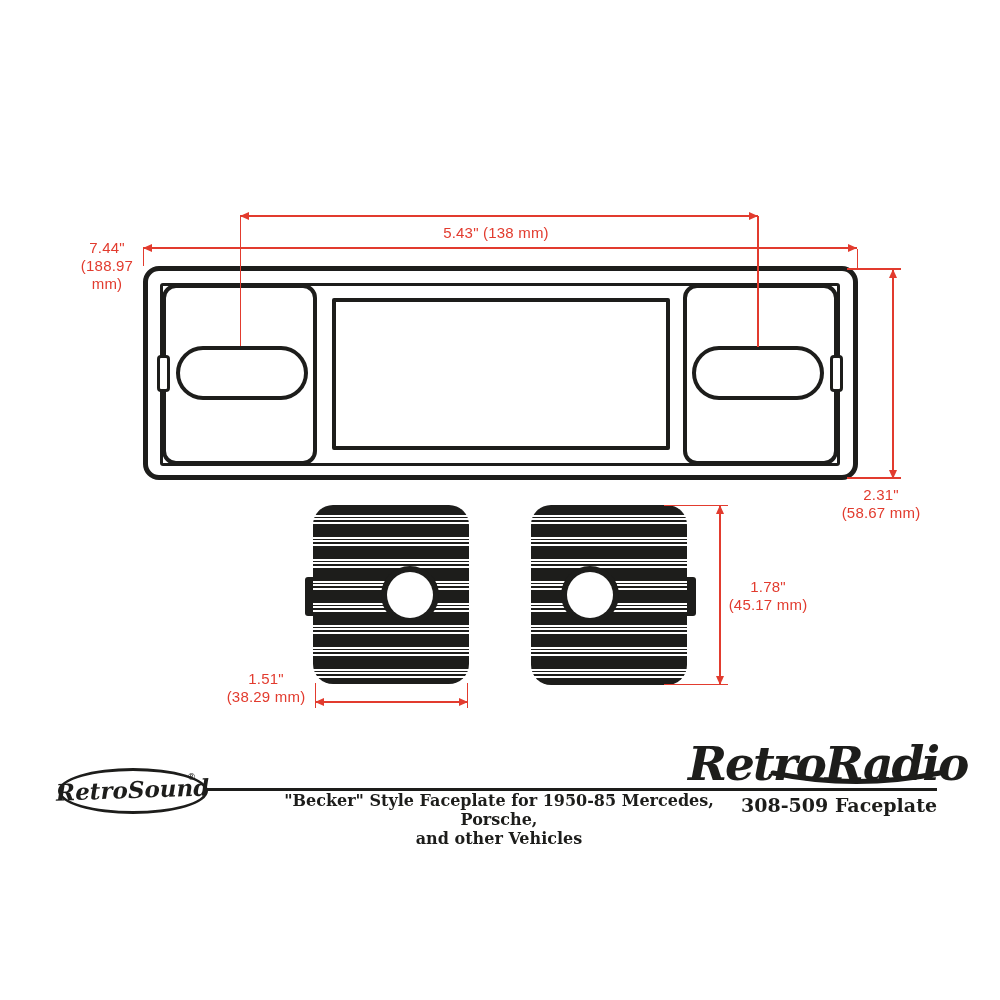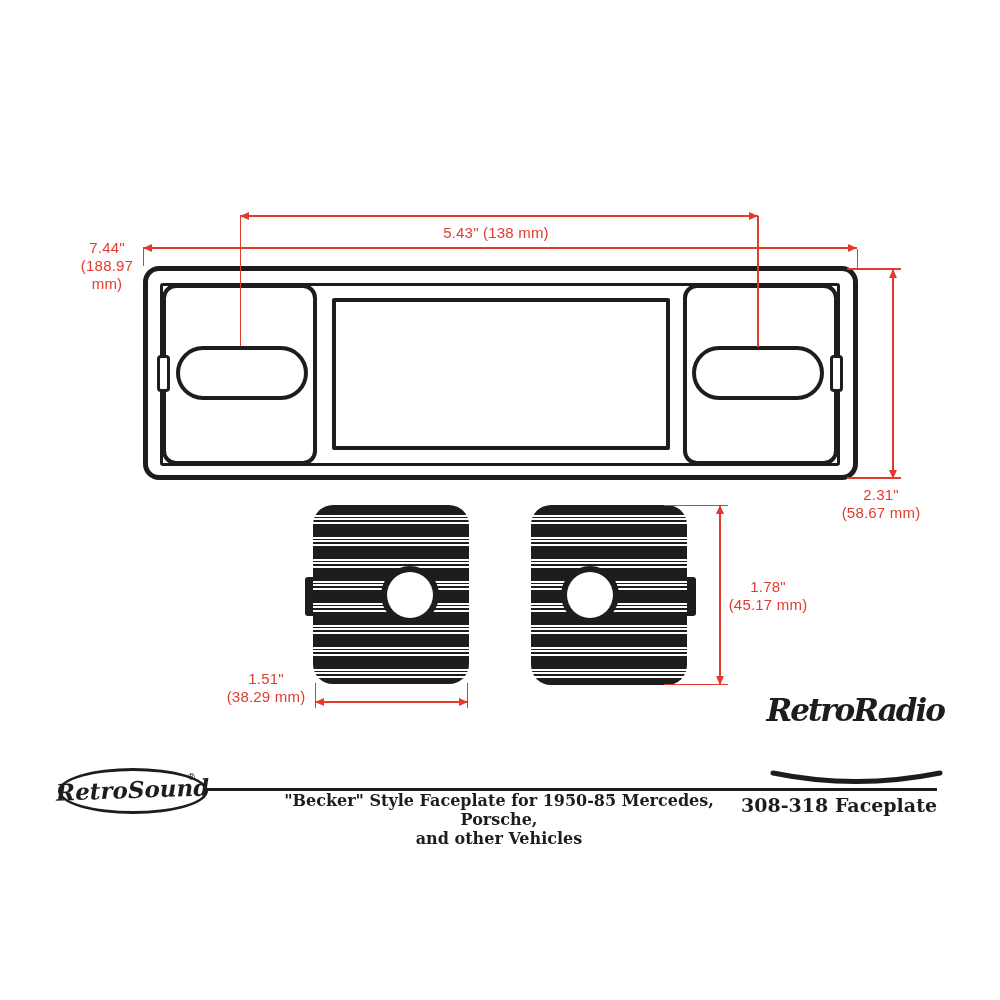--- a/index.html
+++ b/index.html
@@ -63,23 +63,23 @@
 
   
   #rs-ellipse{left:58px;top:768px;width:150px;height:46px;border:3px solid var(--ink);
     border-radius:50%;display:flex;align-items:center;justify-content:center}
   #rs-text{font-family:"DejaVu Serif",serif;font-style:italic;font-weight:700;
     font-size:23px;color:var(--ink);transform:rotate(-2deg);margin-top:-3px}
   #rs-reg{left:187px;top:772px;font-size:9px;color:var(--ink);font-family:"DejaVu Sans",sans-serif}
   #rule{left:206px;top:788px;width:731px;height:3px;background:var(--ink)}
   #desc{left:259px;top:791px;width:480px;text-align:center;white-space:pre-line;
     font-family:"DejaVu Serif",serif;font-weight:700;font-size:16px;line-height:19px;color:var(--ink)}
-  #rr-logo{left:688px;top:692px;width:256px;text-align:right;
+  #rr-logo{left:688px;top:736px;width:256px;text-align:center;
     font-family:"DejaVu Serif",serif;font-style:italic;font-weight:700;
-    font-size:31px;letter-spacing:-2px;color:var(--ink)}
+    font-size:47px;letter-spacing:-2px;color:var(--ink)}
   #rr-swash{left:770px;top:766px}
   #part{left:735px;top:794px;width:202px;text-align:right;
     font-family:"DejaVu Serif",serif;font-weight:700;font-size:19px;color:var(--ink)}
 </style>
 </head>
 <body>
 
 <div class="stroke" id="fp-outer"></div>
 <div class="stroke" id="fp-inner"></div>
 <div class="stroke" id="pod-l"></div>
@@ -149,13 +149,13 @@
 <div class="abs" id="rule"></div>
 
 <div class="abs" id="desc">"Becker" Style Faceplate for 1950-85 Mercedes, Porsche,
 and other Vehicles</div>
 
 <div class="abs" id="rr-logo">RetroRadio</div>
 <svg class="abs" id="rr-swash" width="175" height="24">
   <path d="M3,7 Q86,24 170,7" stroke="#1d1d1b" stroke-width="5" fill="none" stroke-linecap="round"></path>
 </svg>
 
-<div class="abs" id="part">308-318 Faceplate</div>
+<div class="abs" id="part">308-509 Faceplate</div>
 
 </body></html>

